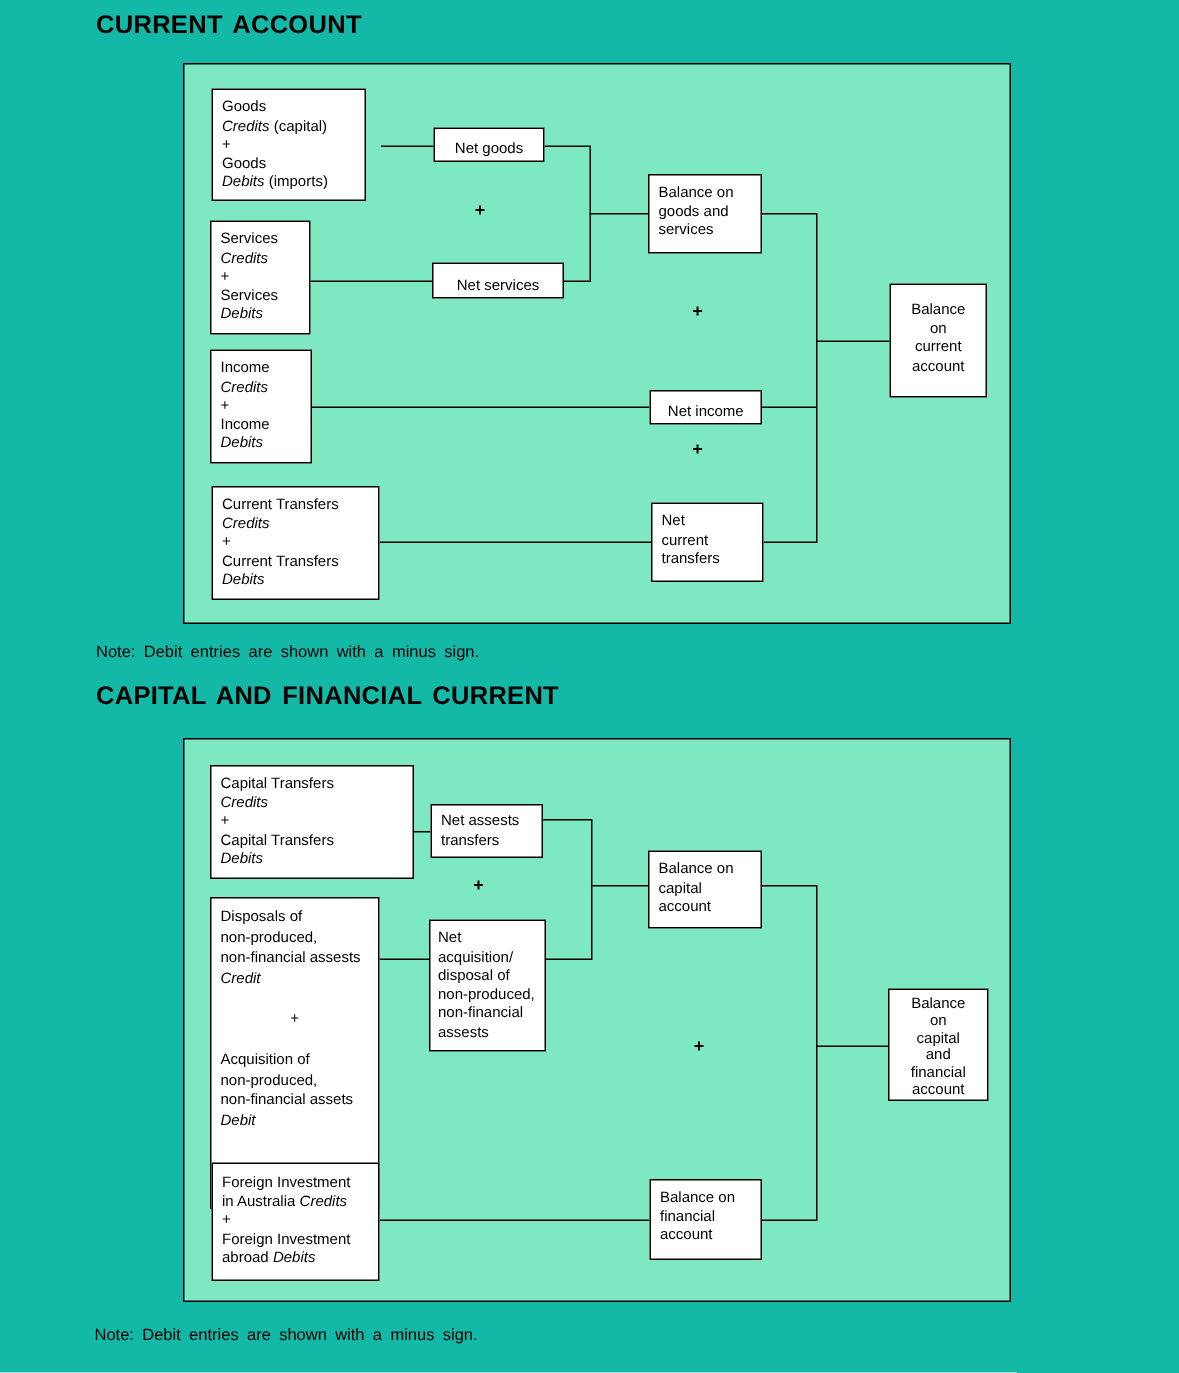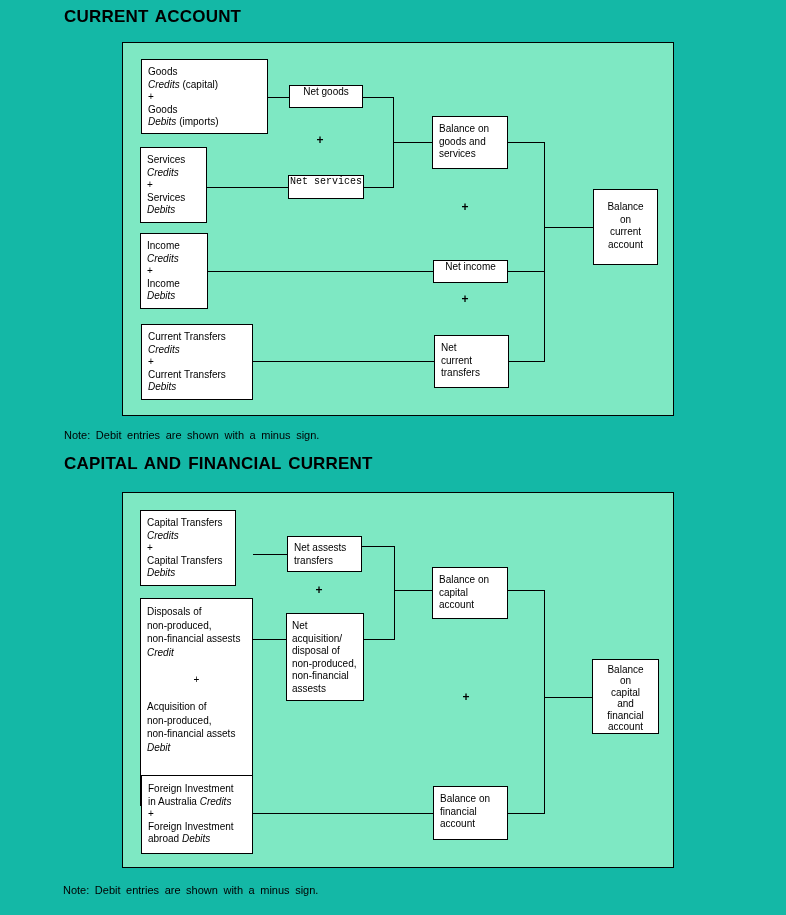--- a/index.html
+++ b/index.html
@@ -22,38 +22,38 @@
   .panel{position:absolute;left:122px;width:552px;background:var(--panel-bg);border:1px solid var(--line);box-sizing:border-box;}
   #panel1{top:42px;height:374px;}
   #panel2{top:492px;height:376px;}
   .hl{position:absolute;height:1px;background:var(--line);}
   .vl{position:absolute;width:1px;background:var(--line);}
   .dbox{
     position:absolute;background:var(--box-bg);border:1px solid var(--line);
     box-sizing:border-box;font-size:10px;line-height:12.6px;padding:6px 6px;
   }
   .dbox div{white-space:nowrap;}
-  .flexc{display:flex;align-items:flex-start;justify-content:center;padding:0;text-align:center;}
+  .flexc{display:flex;align-items:flex-end;justify-content:center;padding:0;text-align:center;}
   .ctr{text-align:center;padding:11px 2px;}
   .ctr2{text-align:center;line-height:11.4px;padding:4px 1px;}
   .lh14{line-height:13.6px;}
   .plus{position:absolute;font-size:12px;font-weight:bold;transform:translate(-50%,-50%);}
   
-  .b-goods{left:18px;top:16px;width:127px;height:75px;}
+  .b-goods{left:18px;top:16px;width:103px;height:75px;}
   .b-netgoods{left:166px;top:42px;width:74px;height:23px;}
   .b-services{left:17px;top:104px;width:67px;height:76px;}
-  .b-netservices{left:165px;top:132px;width:76px;height:24px;font-family:Liberation Mono, monospace;}
+  .b-netservices{left:165px;top:132px;width:88px;height:24px;}
   .b-income{left:17px;top:190px;width:68px;height:76px;}
   .b-netincome{left:310px;top:217px;width:75px;height:23px;}
   .b-ctransfers{left:18px;top:281px;width:112px;height:76px;}
   .b-netct{left:311px;top:292px;width:75px;height:53px;}
   .b-balgs{left:309px;top:73px;width:76px;height:53px;}
   .b-balca{left:470px;top:146px;width:65px;height:76px;}
   
-  .b-captrans{left:17px;top:17px;width:96px;height:76px;}
+  .b-captrans{left:17px;top:17px;width:136px;height:76px;}
   .b-netcaptrans{left:164px;top:43px;width:75px;height:36px;padding-top:5px;}
   .b-disposals{left:17px;top:105px;width:113px;height:208px;}
   .b-netacq{left:163px;top:120px;width:78px;height:88px;padding:6px 5px;}
   .b-balcap{left:309px;top:74px;width:76px;height:52px;}
   .b-forinv{left:18px;top:282px;width:112px;height:79px;padding-top:7px;}
   .b-balfin{left:310px;top:293px;width:75px;height:54px;}
   .b-balcapfin{left:469px;top:166px;width:67px;height:75px;}
 </style>
 </head>
 <body>

